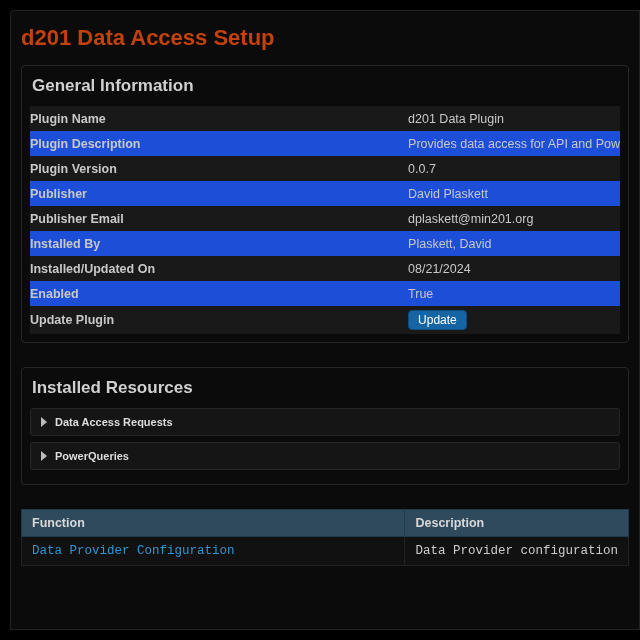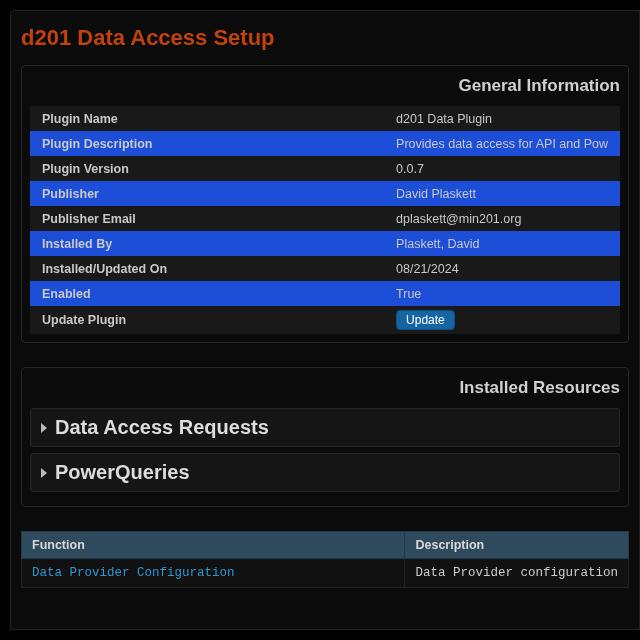--- a/index.html
+++ b/index.html
@@ -32,33 +32,32 @@
     border: 1px solid #262626;
     border-radius: 4px;
     margin: 0 10px 24px 10px;
     padding: 10px 8px 8px 8px;
   }
   .box-title {
     color: #d0d0d0;
     font-size: 17px;
     font-weight: bold;
     padding: 0 0 10px 2px;
-    text-align: right;
   }
   table.info {
     width: 100%;
     border-collapse: collapse;
   }
   table.info tr {
     height: 25px;
   }
   table.info tr.odd td { background: #191919; }
   table.info tr.even td { background: #1d4ed8; }
   table.info td {
-    padding: 4px 12px;
+    padding: 4px 0;
     font-size: 12.5px;
     color: #c8c8c8;
     vertical-align: middle;
     white-space: nowrap;
   }
   table.info td.label {
     width: 430px;
     font-weight: bold;
   }
   .btn {
@@ -85,21 +84,21 @@
     cursor: pointer;
   }
   .acc-header .tri {
     width: 0; height: 0;
     border-top: 5px solid transparent;
     border-bottom: 5px solid transparent;
     border-left: 6px solid #bbb;
   }
   .acc-header .lbl {
     color: #ddd;
-    font-size: 20px;
+    font-size: 11px;
     font-weight: bold;
   }
   table.functions {
     width: 100%;
     border-collapse: collapse;
     margin: 0 10px 0 10px;
     width: calc(100% - 20px);
   }
   table.functions thead tr {
     background: #2e4a5c;

